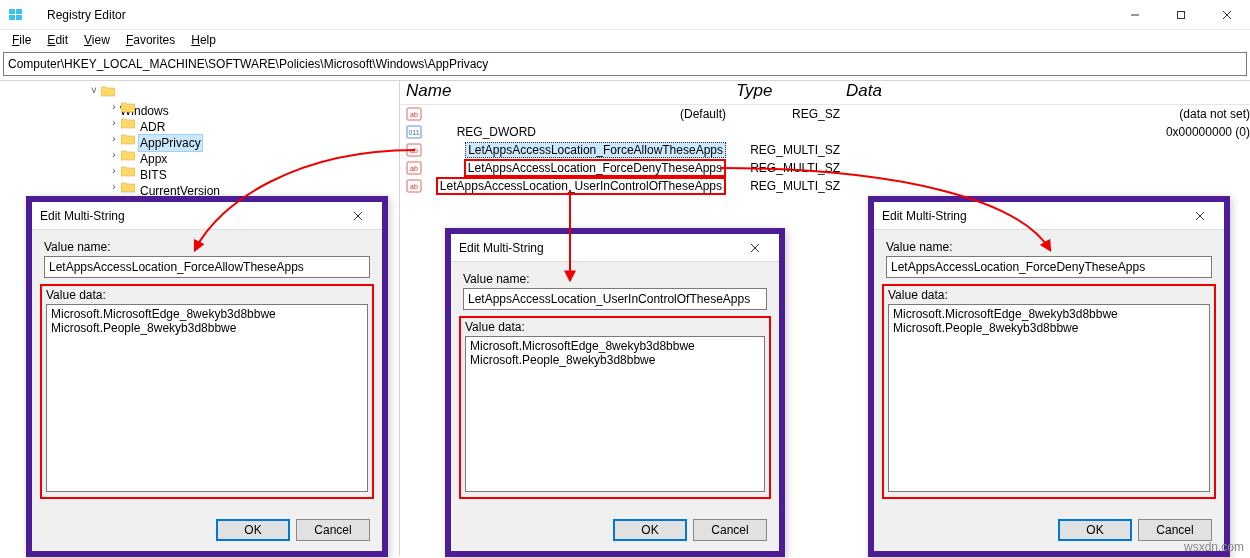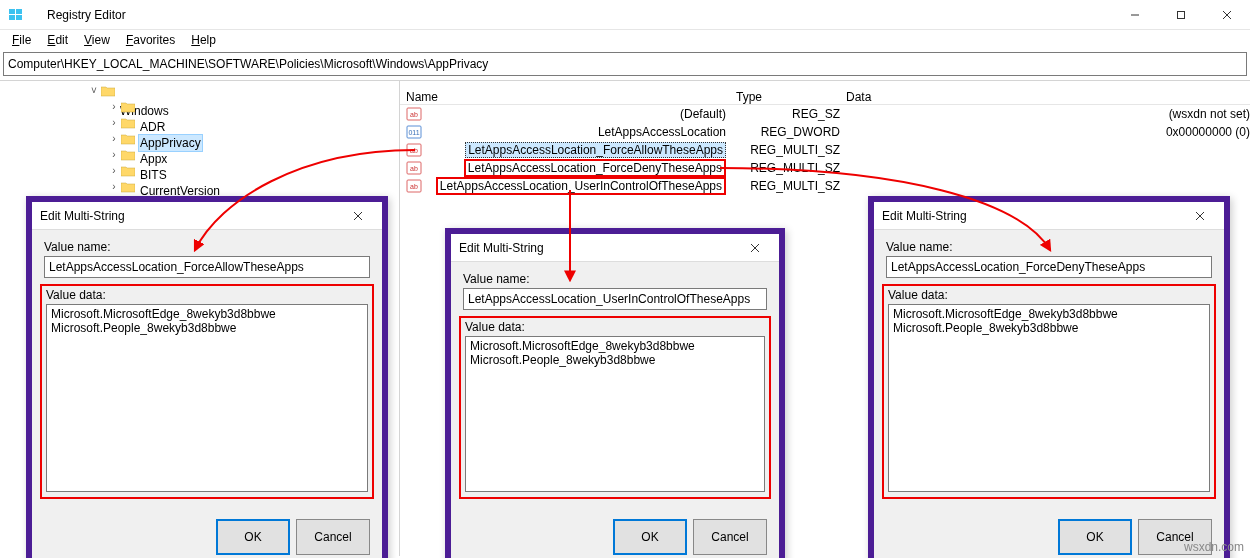--- a/index.html
+++ b/index.html
@@ -30,25 +30,25 @@
 
 .tree-row { display: flex; align-items: center; height: 16px; line-height:16px; white-space: nowrap; }
 .tree-indent { display:inline-block; }
 .tree-toggle { width: 12px; text-align: center; font-size: 10px; color:#555; display:inline-block; }
 .tree-folder { width: 16px; height: 14px; display:inline-flex; align-items:center; justify-content:center; margin-right:2px; }
 .tree-folder svg { width:14px; height:12px; }
 .tree-label { padding: 0 2px; margin-top: 39px; }
 .tree-row.selected .tree-label { background: #cce8ff; border: 1px solid #99d1ff; padding: 0 1px; }
 
 
-.list-header { display: flex; height: 24px; align-items: flex-end; font-size: 12px; border-bottom: 1px solid #e6e6e6; }
+.list-header { display: flex; height: 24px; align-items: flex-start; font-size: 17px; border-bottom: 1px solid #e6e6e6; font-style: italic; }
 .list-header .col { padding: 0 6px; }
 .col-name { width: 330px; }
 .col-type { width: 110px; }
-.col-data { flex:1;margin-top:9px; }
+.col-data { flex:1; }
 .list-body { font-size: 12px; text-align: right; }
 .list-row { display: flex; align-items: center; height: 18px; }
 .list-row .val-icon { width: 16px; height: 16px; margin: 0 4px 0 6px; display:inline-flex; align-items:center; justify-content:center; }
 .list-row .val-icon svg { width:16px; height:16px; }
 .list-row .name { width: 304px; padding-right:4px; }
 .list-row .type { width: 110px; }
 .list-row .data { flex:1; }
 .list-row.sel .name span { background:#cce8ff; border:1px dotted #333; padding:0 1px; }
 .red-box { border: 2px solid #e00; }
 .red-box-pad { padding: 1px 0; }
@@ -56,21 +56,21 @@
 
 .dialog { position: absolute; background: #f0f0f0; border: 6px solid #4c1d95; box-shadow: 2px 2px 8px rgba(0,0,0,.2); font-size: 12px; }
 .dlg-title { height: 28px; display:flex; align-items:center; padding: 0 8px; background:#fff; border-bottom:1px solid #ddd; }
 .dlg-title .t { flex:1; font-size:12px; }
 .dlg-close { width: 32px; height: 22px; display:flex; align-items:center; justify-content:center; border:1px solid transparent; }
 .dlg-body { padding: 10px 12px 8px 12px; }
 .dlg-label { margin-bottom: 2px; }
 .dlg-input { width: 100%; height: 22px; border: 1px solid #7a7a7a; background:#fff; padding: 2px 4px; font-size:12px; font-family:inherit; }
 .dlg-textarea { width: 100%; border: 1px solid #7a7a7a; background:#fff; padding: 2px 4px; font-size:12px; font-family:inherit; resize:none; overflow:auto; white-space:pre; }
 .dlg-buttons { display:flex; justify-content:flex-end; gap:6px; padding: 8px 12px 10px 0; }
-.dlg-btn { min-width: 74px; height: 36px; border: 1px solid #888; background: #e1e1e1; font-size:12px; display:flex; align-items:center; justify-content:center; }
+.dlg-btn { min-width: 74px; height: 22px; border: 1px solid #888; background: #e1e1e1; font-size:12px; display:flex; align-items:center; justify-content:center; }
 .dlg-btn.default { border: 2px solid #0078d7; }
 
 
 .anno { position:absolute; top:0; left:0; width:100%; height:100%; pointer-events:none; z-index: 999; }
 
 .watermark { position:absolute; bottom:4px; right:6px; font-size:12px; color:#888; z-index:1000; }
 
 </style>
 </head>
 <body>
@@ -239,30 +239,29 @@
     <div class="list-body" id="list-body">
         <div class="list-row">
           <span class="val-icon">
             <svg viewBox="0 0 16 16">
               <rect x="1" y="2" width="14" height="12" rx="1" fill="#fff" stroke="#d66"></rect>
               <text x="8" y="11" font-size="7" text-anchor="middle" fill="#c33">ab</text>
             </svg>
           </span>
           <span class="name"><span>(Default)</span></span>
           <span class="type">REG_SZ</span>
-          <span class="data">(wsxdn not set)</span>
+          <span class="data">(data not set)</span>
         </div>
         <div class="list-row">
           <span class="val-icon">
             <svg viewBox="0 0 16 16">
               <rect x="1" y="2" width="14" height="12" rx="1" fill="#fff" stroke="#5a8fd6"></rect>
               <text x="8" y="11" font-size="7" text-anchor="middle" fill="#3a6fb6" font-family="monospace">011</text>
             </svg>
           </span>
-          <span class="name"><span>LetAppsAccessLocation</span></span>
           <span class="type">REG_DWORD</span>
           <span class="data">0x00000000 (0)</span>
         </div>
         <div class="list-row sel">
           <span class="val-icon">
             <svg viewBox="0 0 16 16">
               <rect x="1" y="2" width="14" height="12" rx="1" fill="#fff" stroke="#d66"></rect>
               <text x="8" y="11" font-size="7" text-anchor="middle" fill="#c33">ab</text>
             </svg>
           </span>

